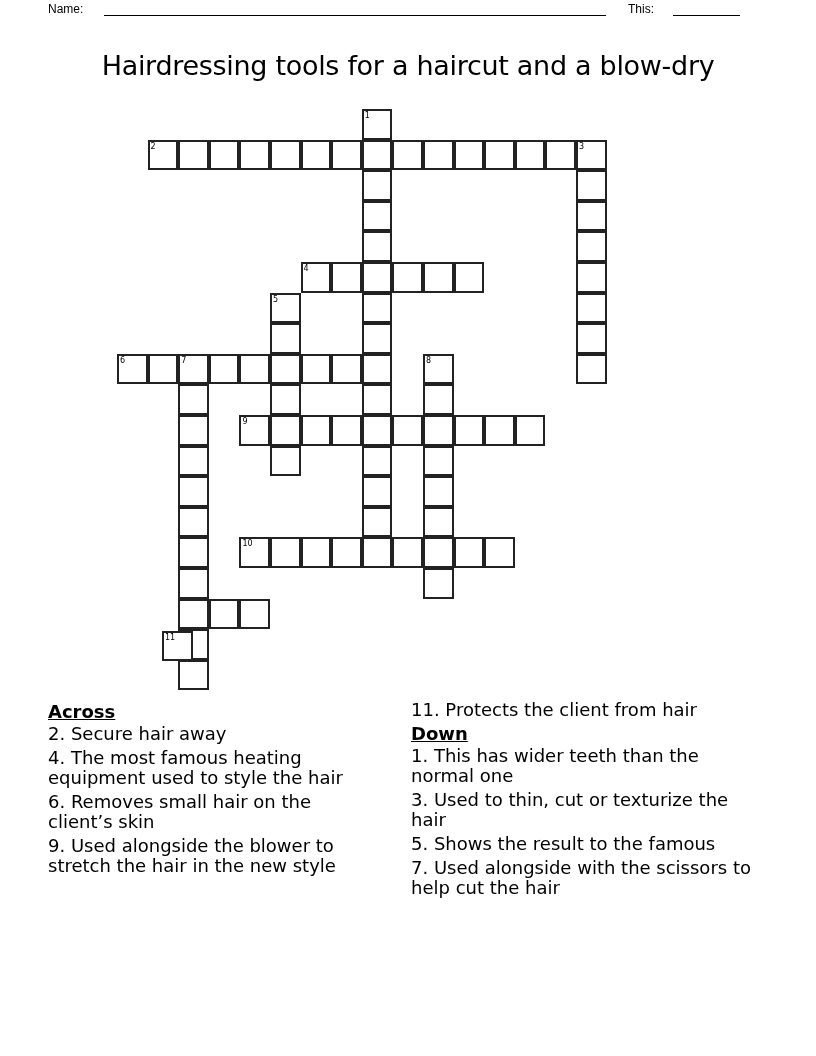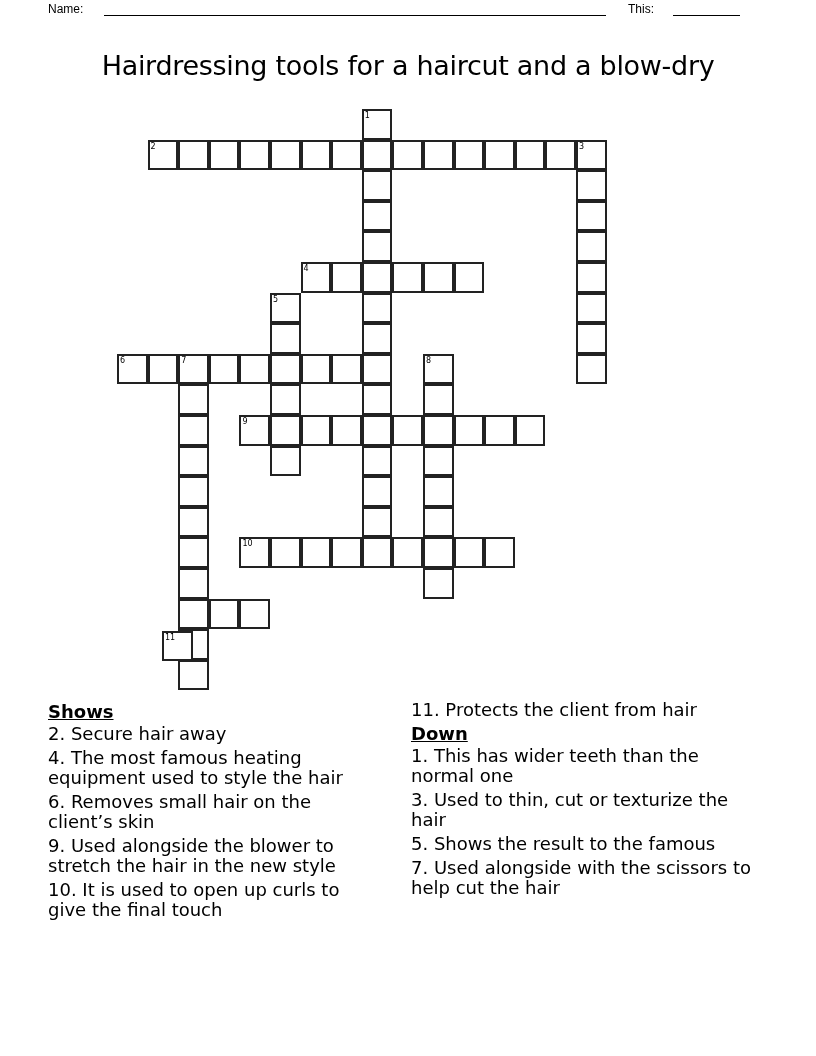--- a/index.html
+++ b/index.html
@@ -141,26 +141,25 @@
     <div class="cell" style="left: 453.6px; top: 537.4px;"></div>
     <div class="cell" style="left: 484.2px; top: 537.4px;"></div>
     <div class="cell" style="left: 162px; top: 598.6px; margin-top: 32px;">
       <span class="num">11</span>
     </div>
     <div class="cell" style="left: 208.8px; top: 598.6px;"></div>
     <div class="cell" style="left: 239.4px; top: 598.6px;"></div>
   </div>
 
 <div class="clues left">
-  <div class="clue-heading">Shows</div>
+  <div class="clue-heading">Across</div>
   <div class="clue"><span class="n">2.</span><span> Secure hair away</span></div>
   <div class="clue"><span class="n">4.</span><span> The most famous heating equipment used to style the hair</span></div>
   <div class="clue"><span class="n">6.</span><span> Removes small hair on the client’s skin</span></div>
   <div class="clue"><span class="n">9.</span><span> Used alongside the blower to stretch the hair in the new style</span></div>
-  <div class="clue"><span class="n">10.</span><span> It is used to open up curls to give the final touch</span></div>
 </div>
 
 <div class="clues right">
   <div class="clue"><span class="n">11.</span><span> Protects the client from hair</span></div>
   <div class="clue-heading">Down</div>
   <div class="clue"><span class="n">1.</span><span> This has wider teeth than the normal one</span></div>
   <div class="clue"><span class="n">3.</span><span> Used to thin, cut or texturize the hair</span></div>
   <div class="clue"><span class="n">5.</span><span> Shows the result to the famous</span></div>
   <div class="clue"><span class="n">7.</span><span> Used alongside with the scissors to help cut the hair</span></div>
 </div>

